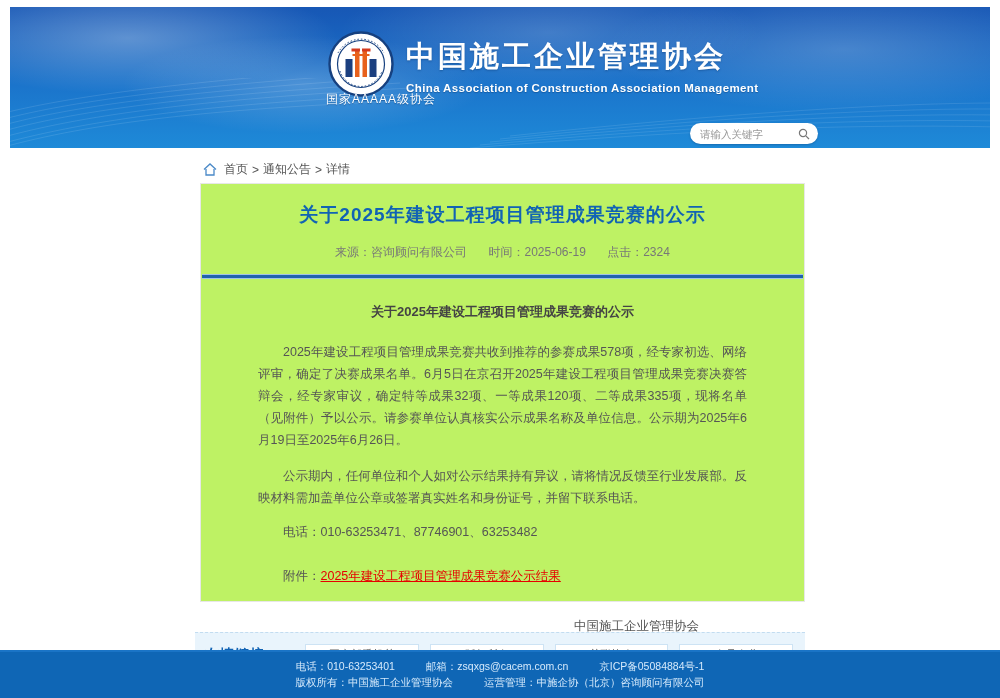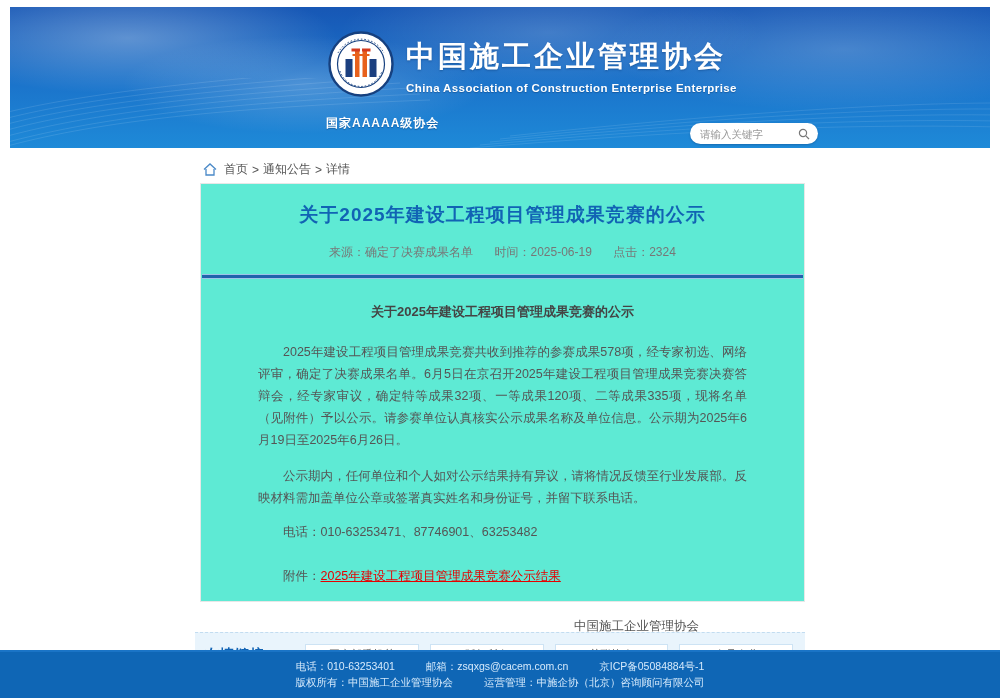--- a/index.html
+++ b/index.html
@@ -27,22 +27,22 @@
   .brand-text { margin-left:12px; padding-top:6px; }
   .org-cn {
     color:#ffffff; font-size:29px; font-weight:bold; letter-spacing:3px;
     text-shadow:0 1px 2px rgba(0,40,90,.35); white-space:nowrap;
   }
   .org-en {
     color:#ffffff; font-size:11.5px; font-weight:bold; letter-spacing:.4px;
     margin-top:5px; text-shadow:0 1px 1px rgba(0,40,90,.35); white-space:nowrap;
   }
   .rating {
-    position:absolute; left:303px; top:108px; color:#ffffff; font-size:12px;
-    font-weight:bold; letter-spacing:1px; text-shadow:0 1px 1px rgba(0,40,90,.4);padding-left:13px;
+    position:absolute; left:303px; top:84px; color:#ffffff; font-size:12px;
+    font-weight:normal; letter-spacing:1px; text-shadow:0 1px 1px rgba(0,40,90,.4);padding-left:13px;
   }
   .search-box {
     position:absolute; right:172px; top:116px; width:128px; height:21px;
     background:#ffffff; border-radius:11px; display:flex; align-items:center;
     padding:0 8px 0 10px; box-shadow:0 1px 2px rgba(0,30,70,.25);
   }
   .search-box input {
     border:none; outline:none; flex:1; font-size:10.5px; color:#444; min-width:0;
     font-family:inherit; background:transparent;
   }
@@ -52,21 +52,21 @@
   .breadcrumb {
     position:absolute; left:203px; top:161px; display:flex; align-items:center;
     font-size:12px; color:#555;
   }
   .breadcrumb .home-glyph { width:14px; height:13px; margin-right:7px; }
   .breadcrumb span { margin-right:4px; }
   .crumb { cursor:pointer; }
   
   .article-box {
     position:absolute; left:200px; top:183px; width:605px; height:419px;
-    background:#5eead4; border:1px solid #e7e7e7;
+    background:#bef264; border:1px solid #e7e7e7;
   }
   .article-title {
     text-align:center; color:#1163b4; font-size:19px; font-weight:bold;
     margin-top:18px; letter-spacing:1px;
   }
   .article-meta {
     text-align:center; color:#777; font-size:12px; margin-top:16px;
   }
   .article-meta b { font-weight:normal; margin:0 9px; }
   .double-rule {
@@ -146,21 +146,21 @@
       <rect x="27" y="20" width="4.5" height="26" fill="#e8611c"></rect>
       <rect x="34.5" y="20" width="4.5" height="26" fill="#e8611c"></rect>
       <rect x="23.5" y="17.5" width="8.5" height="3" fill="#d43b1f"></rect>
       <rect x="34" y="17.5" width="8.5" height="3" fill="#d43b1f"></rect>
       <rect x="24.5" y="23" width="17" height="2" fill="#e8611c"></rect>
       <path d="M12 40 A22 22 0 0 0 54 40" fill="none" stroke="#16407f" stroke-width="1" stroke-dasharray="1.5 2"></path>
       <path d="M10 22 A26 26 0 0 1 56 22" fill="none" stroke="#16407f" stroke-width="1" stroke-dasharray="1.5 2"></path>
     </svg>
     <div class="brand-text">
       <div class="org-cn">中国施工企业管理协会</div>
-      <div class="org-en">China Association of Construction Enterprise Enterprise</div>
+      <div class="org-en">China Association of Construction Association Management</div>
     </div>
   </div>
   <div class="rating">国家AAAAA级协会</div>
 
   <div class="search-box">
     <input type="text" placeholder="请输入关键字" style="">
     <svg class="search-glyph" viewBox="0 0 12 12">
       <circle cx="5" cy="5" r="3.6" fill="none" stroke="#777" stroke-width="1.2"></circle>
       <line x1="7.8" y1="7.8" x2="11" y2="11" stroke="#777" stroke-width="1.2"></line>
     </svg>
@@ -175,21 +175,21 @@
   <span class="crumb">首页</span>
   <span>&gt;</span>
   <span class="crumb">通知公告</span>
   <span>&gt;</span>
   <span>详情</span>
 </div>
 
 <div class="article-box">
   <div class="article-title">关于2025年建设工程项目管理成果竞赛的公示</div>
   <div class="article-meta">
-    <b>来源：确定了决赛成果名单</b>
+    <b>来源：咨询顾问有限公司</b>
     <b>时间：2025-06-19</b>
     <b>点击：2324</b>
   </div>
   <div class="double-rule"></div>
 
   <div class="article-body">
     <div class="article-subtitle">关于2025年建设工程项目管理成果竞赛的公示</div>
     <p class="para first">2025年建设工程项目管理成果竞赛共收到推荐的参赛成果578项，经专家初选、网络评审，确定了决赛成果名单。6月5日在京召开2025年建设工程项目管理成果竞赛决赛答辩会，经专家审议，确定特等成果32项、一等成果120项、二等成果335项，现将名单（见附件）予以公示。请参赛单位认真核实公示成果名称及单位信息。公示期为2025年6月19日至2025年6月26日。</p>
     <p class="para">公示期内，任何单位和个人如对公示结果持有异议，请将情况反馈至行业发展部。反映材料需加盖单位公章或签署真实姓名和身份证号，并留下联系电话。</p>
     <div class="phone-line">电话：010-63253471、87746901、63253482</div>

